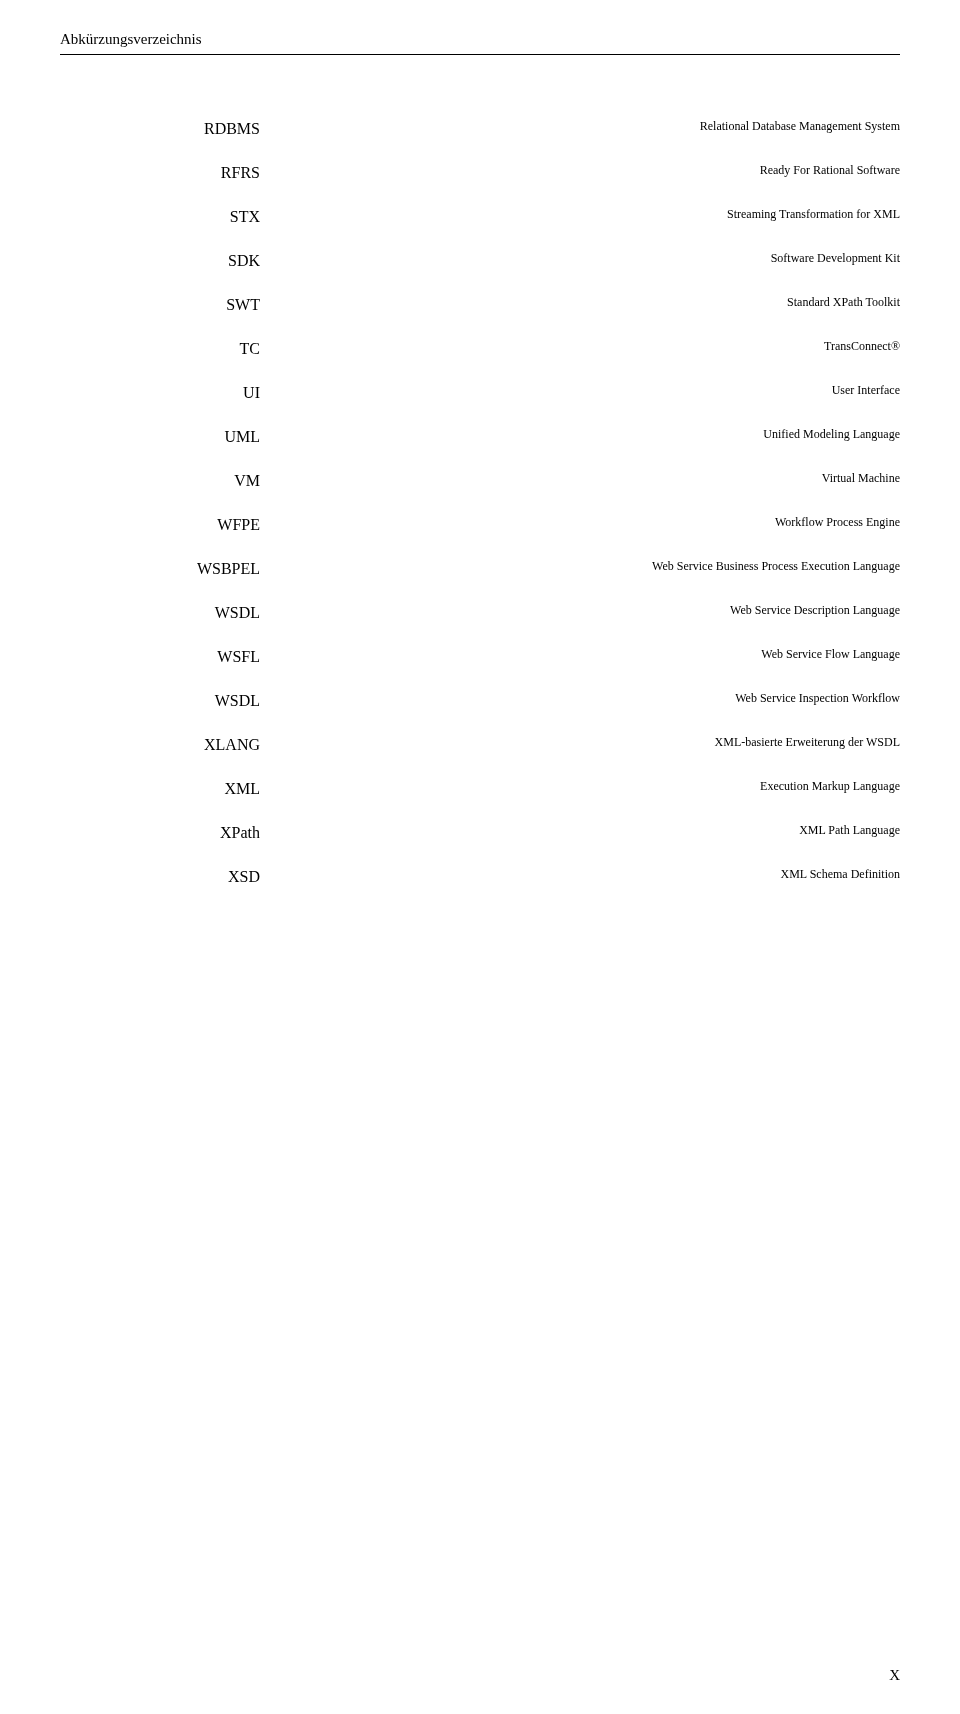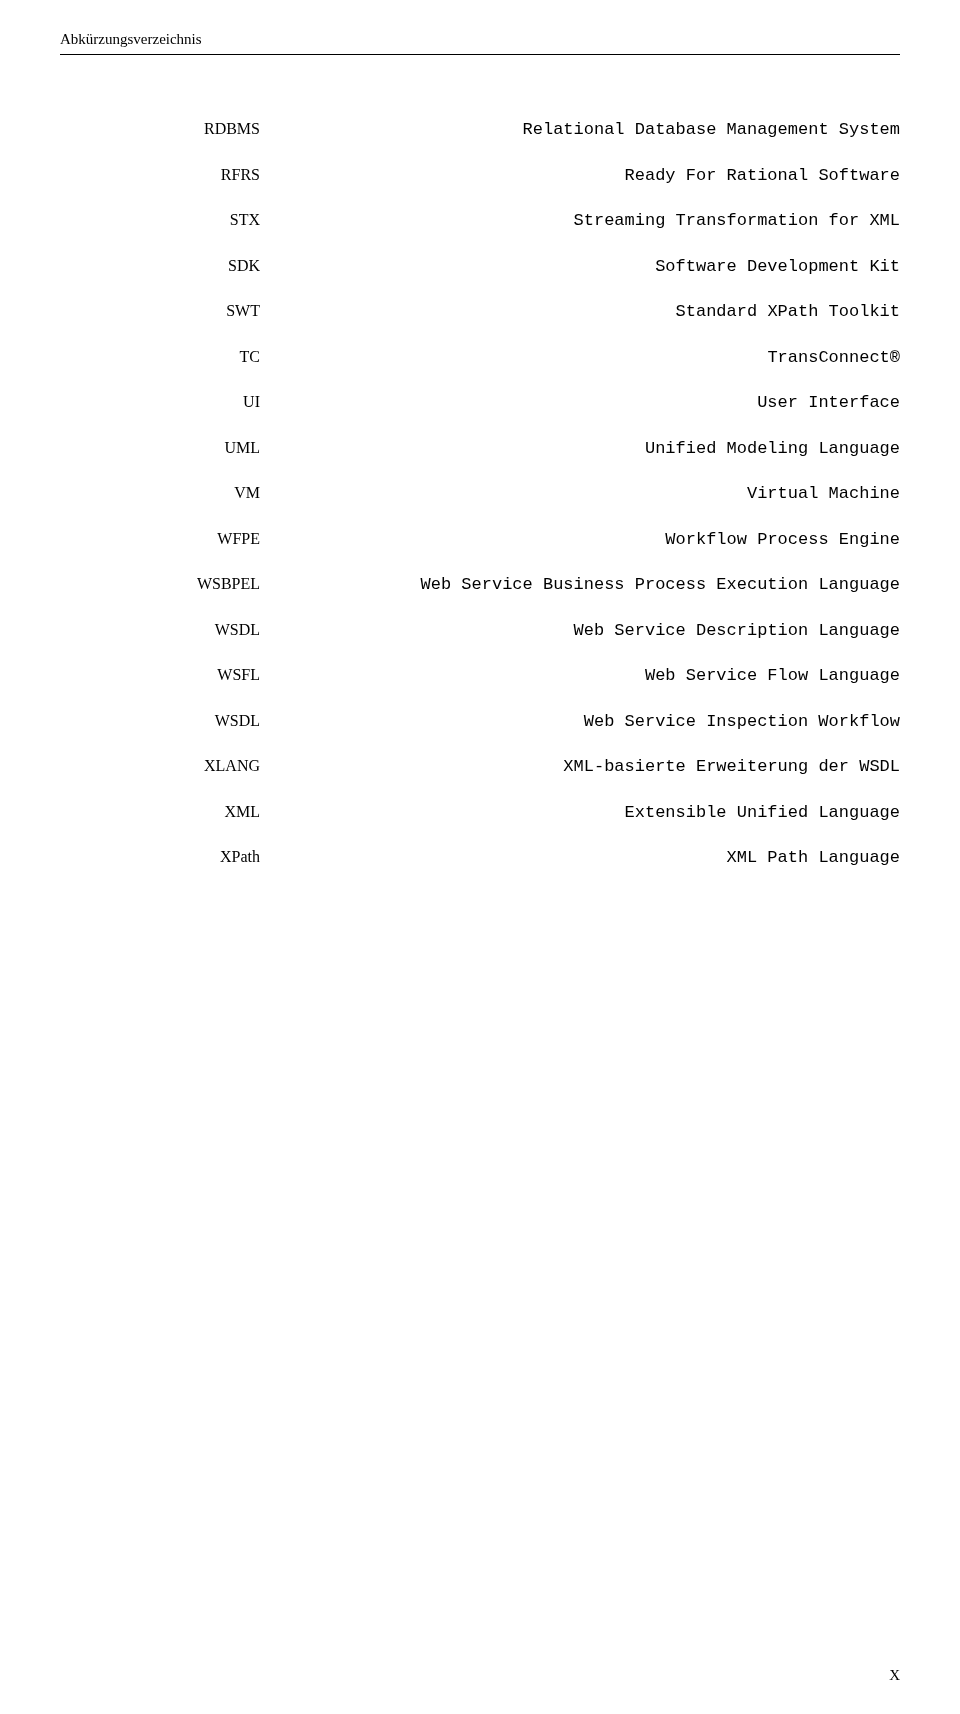--- a/index.html
+++ b/index.html
@@ -49,22 +49,21 @@
     }
 
     .abbreviation-table tr td:first-child {
       width: 220px;
       font-weight: normal;
       font-size: 16px;
       padding-right: 20px;
     }
 
     .abbreviation-table tr td:last-child {
-      font-size: 17px;
-      font-family: Liberation Mono, monospace;
+      font-size: 12px;
     }
 
     .footer {
       position: absolute;
       bottom: 30px;
       right: 60px;
       font-size: 15px;
     }
   </style>
 </head>
@@ -132,25 +131,29 @@
         <tr>
           <td>WSDL</td>
           <td>Web Service Inspection Workflow</td>
         </tr>
         <tr>
           <td>XLANG</td>
           <td>XML-basierte Erweiterung der WSDL</td>
         </tr>
         <tr>
           <td>XML</td>
-          <td>Extensible Unified Language</td>
+          <td>Execution Markup Language</td>
         </tr>
         <tr>
           <td>XPath</td>
           <td>XML Path Language</td>
+        </tr>
+        <tr>
+          <td>XSD</td>
+          <td>XML Schema Definition</td>
         </tr>
       </tbody>
   </table>
 
   <div class="footer">
     <span>X</span>
   </div>
 </div>
 
 </body></html>

